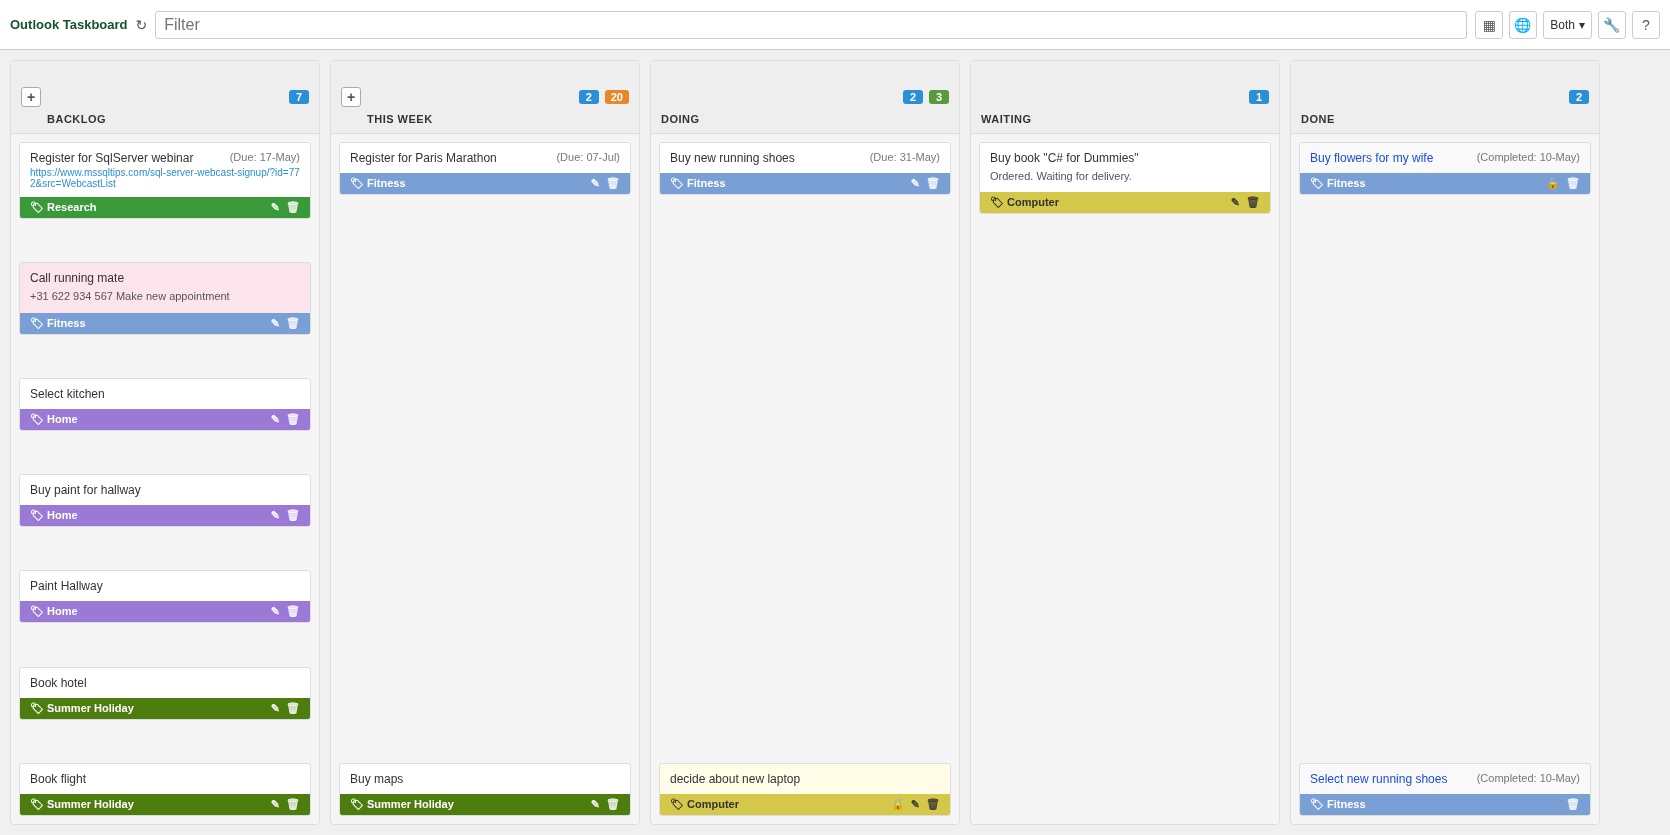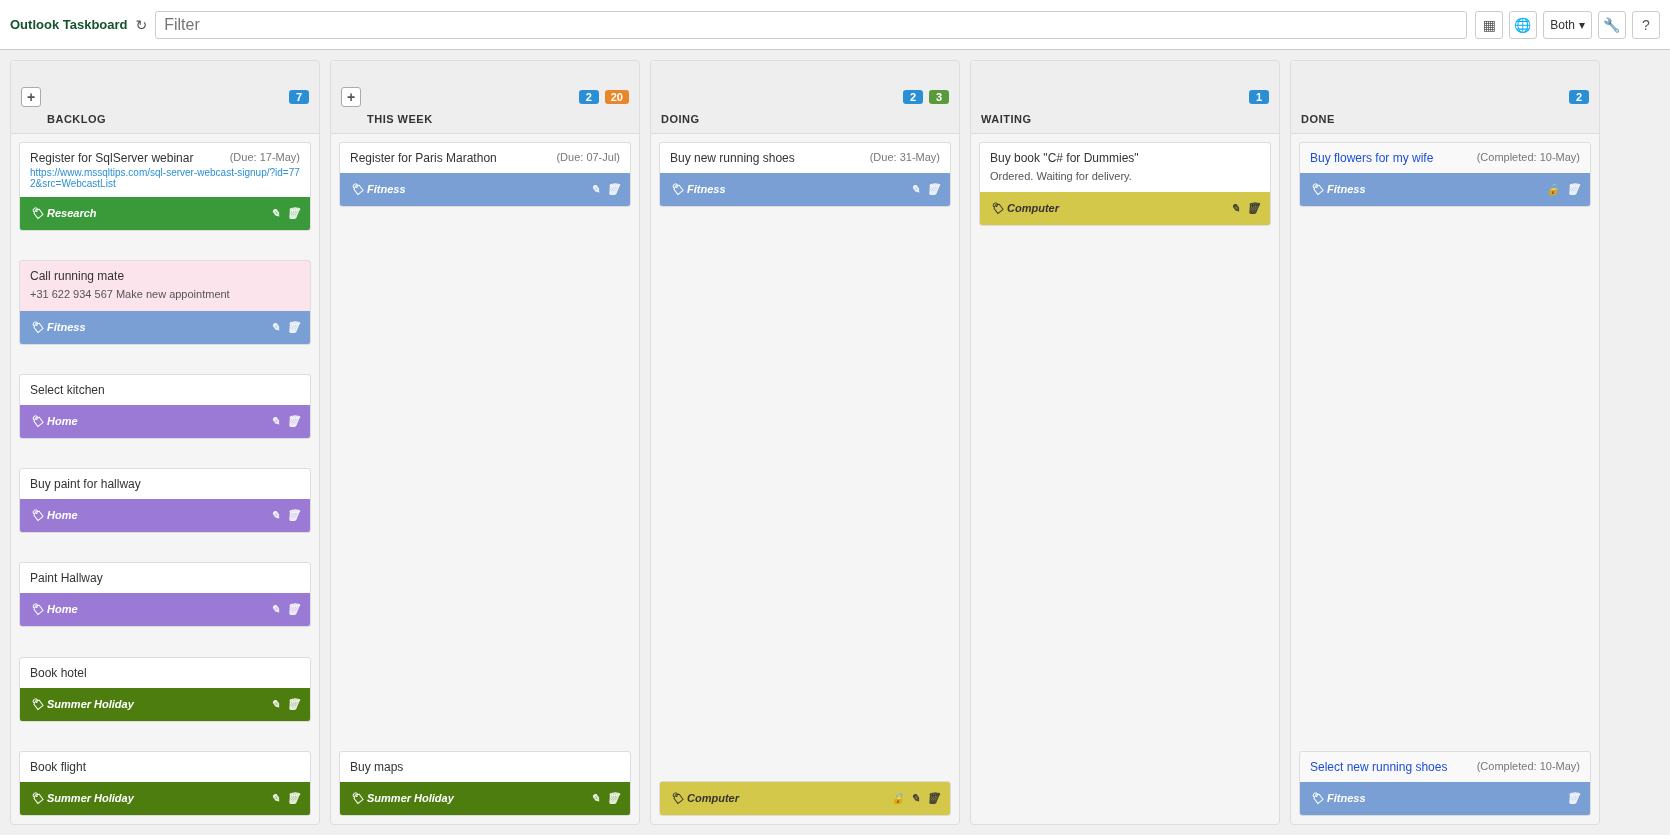--- a/index.html
+++ b/index.html
@@ -67,21 +67,21 @@
       overflow: hidden; cursor: pointer;
     }
     .card-content { padding: 8px 10px; }
     .card-title { font-size: 12px; color: #333; font-weight: normal; }
     .card-due { font-size: 11px; color: #777; }
     .card-subtitle { font-size: 11px; color: #555; margin-top: 4px; line-height: 1.4; }
     .card-link { font-size: 10px; color: #2a8fd4; margin-top: 2px; word-break: break-all; }
 
     .card-tag {
       display: flex; align-items: center; justify-content: space-between;
-      padding: 10px 10px; font-size: 11px; font-weight: bold; color: #fff; font-style: italic;
+      padding: 4px 10px; font-size: 11px; font-weight: bold; color: #fff;
     }
     .card-tag .tag-label { display: flex; align-items: center; gap: 4px; }
     .card-tag .tag-actions { display: flex; gap: 6px; align-items: center; }
     .tag-action-icon { cursor: pointer; font-size: 11px; opacity: 0.9; }
 
     .tag-fitness { background: #7a9fd4; }
     .tag-home { background: #9a7ad4; }
     .tag-summer { background: #4d7c0f; }
     .tag-research { background: #3a9a3a; }
     .tag-computer { background: #d4c84a; color: #333; }
@@ -281,20 +281,25 @@
           </div>
           <div class="card-tag tag-fitness">
             <span class="tag-label">🏷 Fitness</span>
             <span class="tag-actions">
               <span class="tag-action-icon">✎</span>
               <span class="tag-action-icon">🗑</span>
             </span>
           </div>
         </div>
         <div class="card card-yellow">
+          <div class="card-content">
+            <div class="card-title-row">
+              <span class="card-title">decide about new laptop</span>
+            </div>
+          </div>
           <div class="card-tag tag-computer">
             <span class="tag-label">🏷 Computer</span>
             <span class="tag-actions">
               <span class="tag-action-icon">🔒</span>
               <span class="tag-action-icon">✎</span>
               <span class="tag-action-icon">🗑</span>
             </span>
           </div>
         </div>
       </div>

